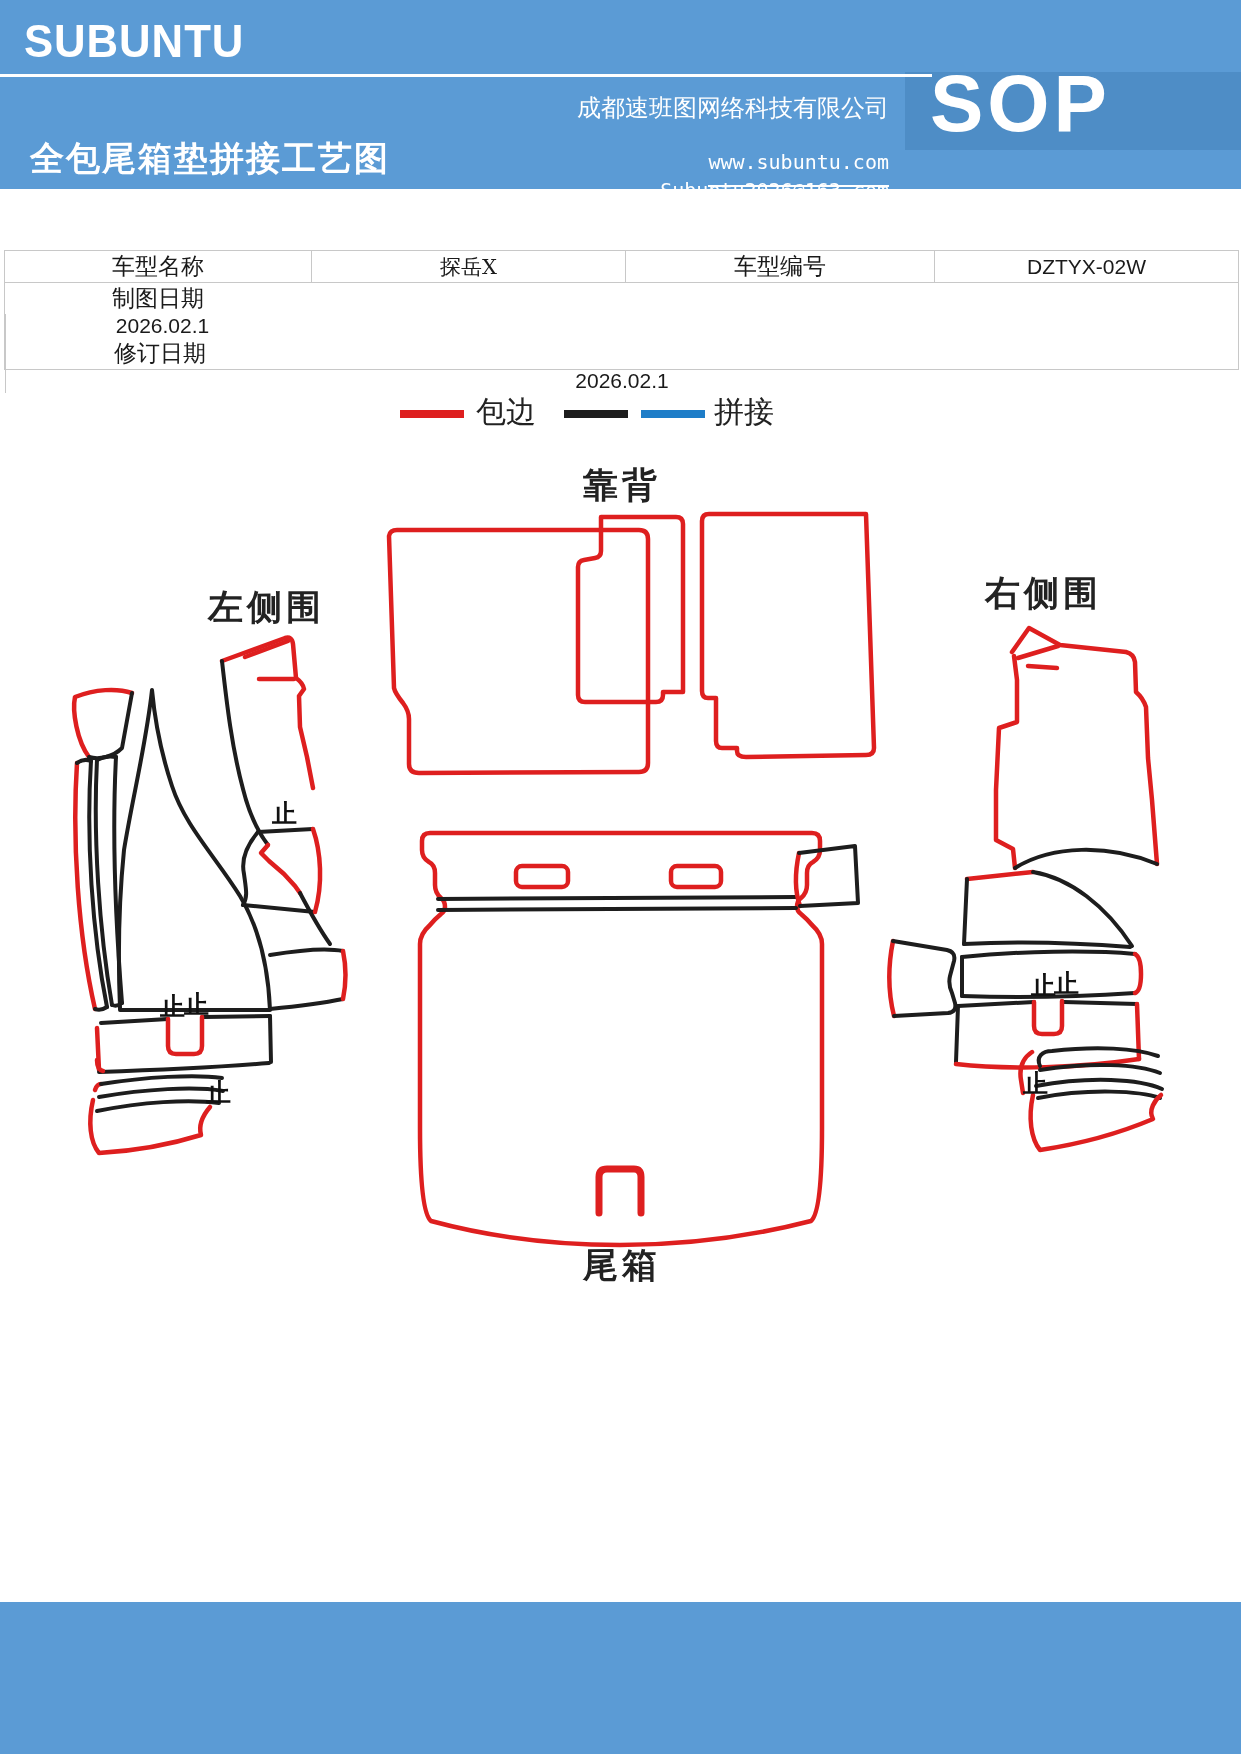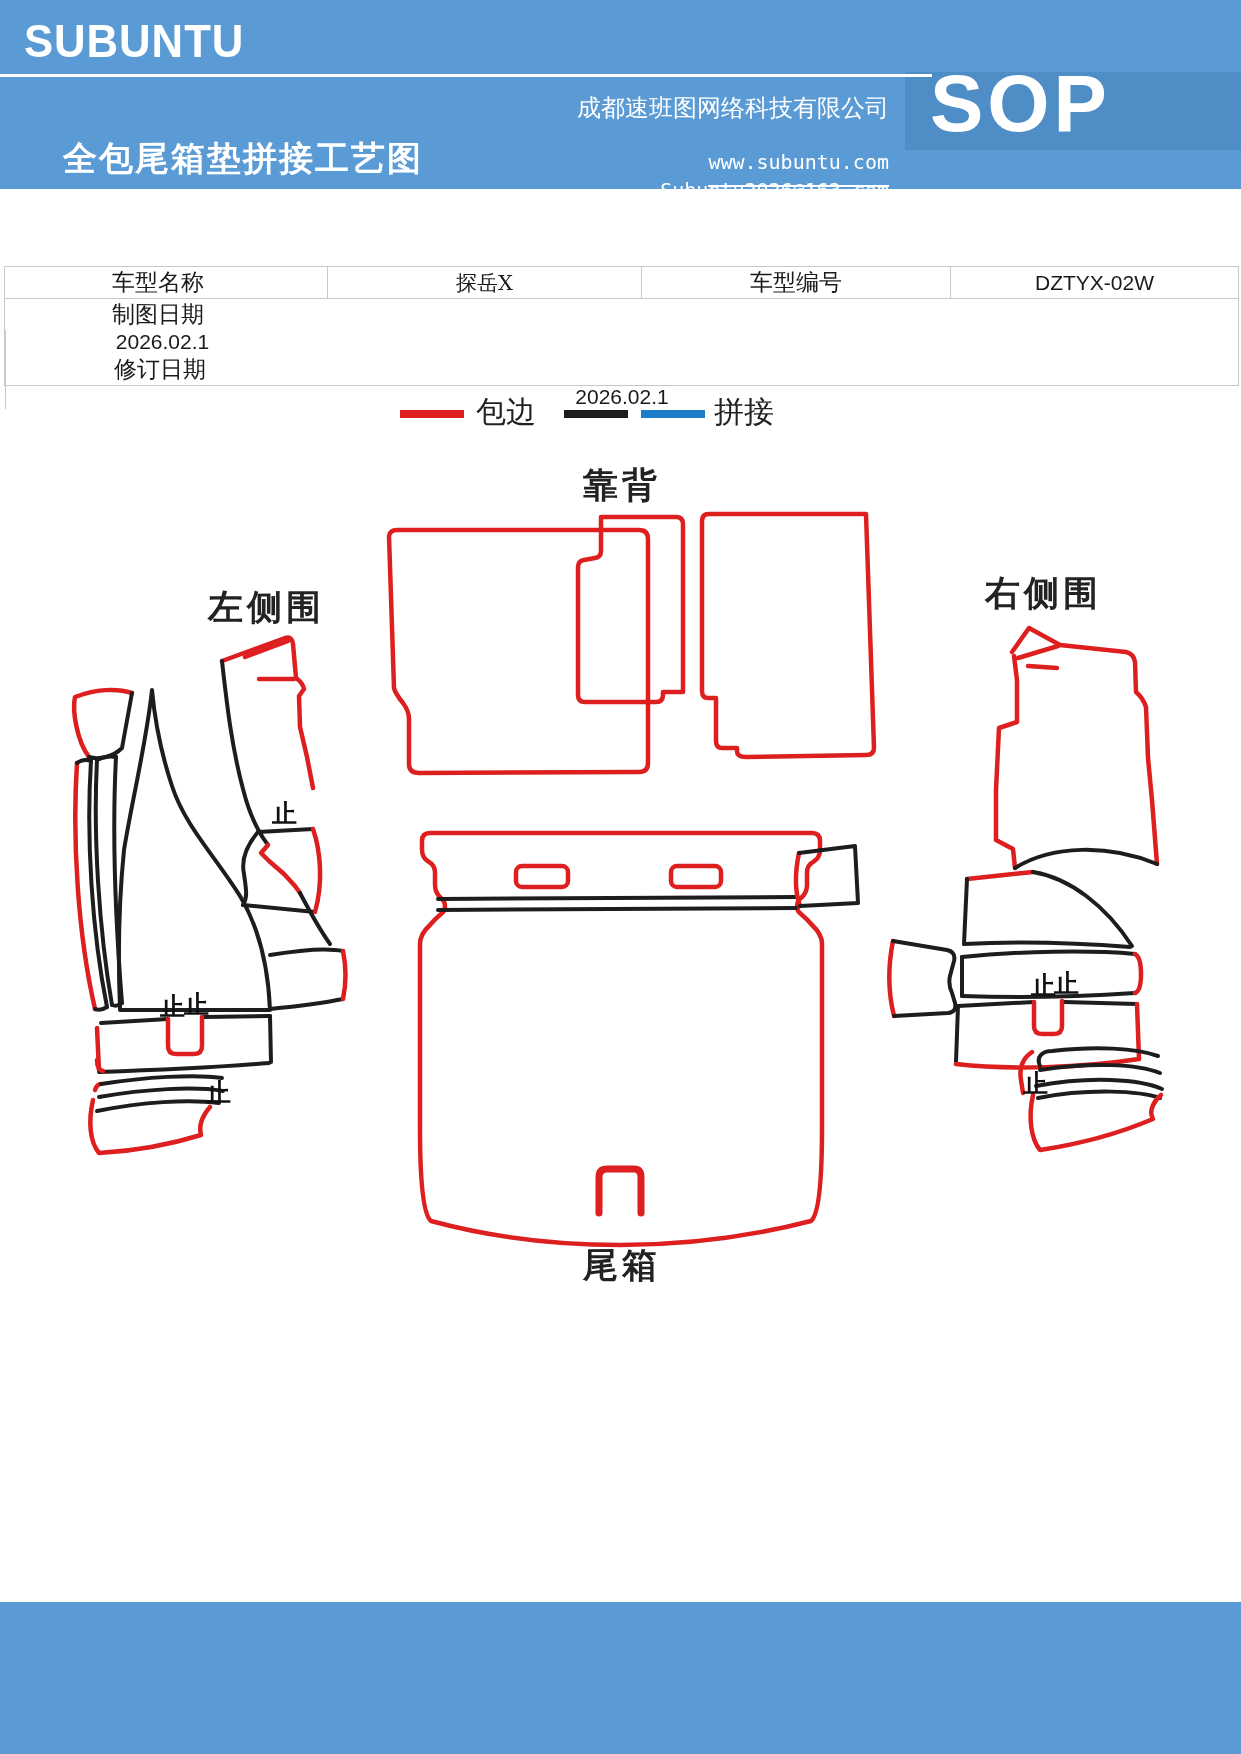--- a/index.html
+++ b/index.html
@@ -4,36 +4,36 @@
 <style>
   html,body{margin:0;padding:0;}
   body{width:1241px;height:1754px;background:#ffffff;font-family:"Liberation Sans",sans-serif;}
   .page{position:relative;width:1241px;height:1754px;background:#fff;overflow:hidden;}
 
   
   .header{position:absolute;left:0;top:0;width:1241px;height:189px;background:#5b9bd5;}
   .sop-panel{position:absolute;left:905px;top:72px;width:336px;height:78px;background:#4e8dc6;}
   .logo{position:absolute;left:24px;top:14px;color:#fff;font-size:46px;font-weight:800;letter-spacing:1px;transform:scaleX(.95);transform-origin:left;}
   .hline{position:absolute;left:0;top:74px;width:932px;height:3px;background:#fff;}
-  .doc-title{position:absolute;left:30px;top:136px;color:#fff;font-size:34px;font-weight:700;letter-spacing:2px;margin-left:33px;}
+  .doc-title{position:absolute;left:30px;top:136px;color:#fff;font-size:34px;font-weight:700;letter-spacing:2px;}
   .company-top{position:absolute;right:352px;top:92px;color:#fff;font-size:24px;font-family:"DejaVu Serif",serif;}
   .site-top{position:absolute;right:352px;top:150px;color:#fff;font-size:20px;font-family:"DejaVu Sans Mono",monospace;border-bottom:2px solid #fff;padding-bottom:11px;}
   .email-top{position:absolute;right:352px;top:178px;color:#fff;font-size:20px;font-family:"DejaVu Sans Mono",monospace;}
   .sop{position:absolute;left:930px;top:58px;color:#fff;font-size:80px;font-weight:800;letter-spacing:4px;}
 
   
-  .info-table{position:absolute;left:4px;top:266px;width:1233px;height:118px;border:1.5px solid #c8c8c8;display:flex;flex-direction:column;background:#fff;}
+  .info-table{position:absolute;left:4px;top:250px;width:1233px;height:118px;border:1.5px solid #c8c8c8;display:flex;flex-direction:column;background:#fff;}
   .tr{flex:1;display:flex;}
   .tr + .tr{border-top:1.5px solid #c8c8c8;flex-direction:column;}
   .td{display:flex;align-items:center;justify-content:center;color:#1a1a1a;}
   .td + .td{border-left:1.5px solid #c8c8c8;}
   .td.c1{width:306px;}.td.c2{width:313px;}.td.c3{width:308px;}.td.c4{flex:1;}
   .td.label{font-size:23px;font-family:"DejaVu Serif",serif;}
   .td.value{font-size:21px;}
-  .td.value.cn{font-family:"DejaVu Serif",serif;margin-left:16px;}
+  .td.value.cn{font-family:"DejaVu Serif",serif;}
 
   
   .swatch{position:absolute;height:8px;}
   .sw-red{left:400px;top:410px;width:64px;background:#de1f1f;}
   .sw-black{left:564px;top:410px;width:64px;background:#1d1d1d;}
   .sw-blue{left:641px;top:410px;width:64px;background:#1e7dc8;}
   .legend-label{position:absolute;top:392px;font-size:30px;color:#222;font-family:"DejaVu Serif",serif;}
   .lg1{left:476px;}
   .lg2{left:714px;}
 

